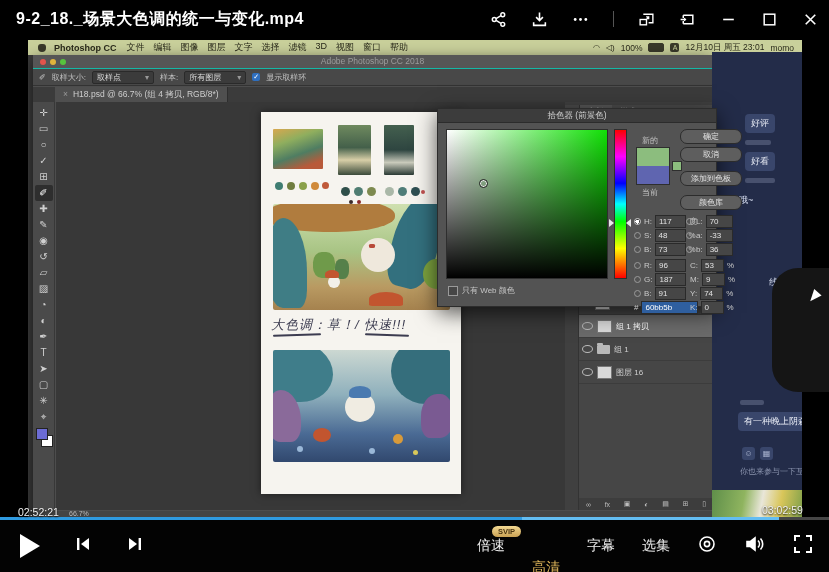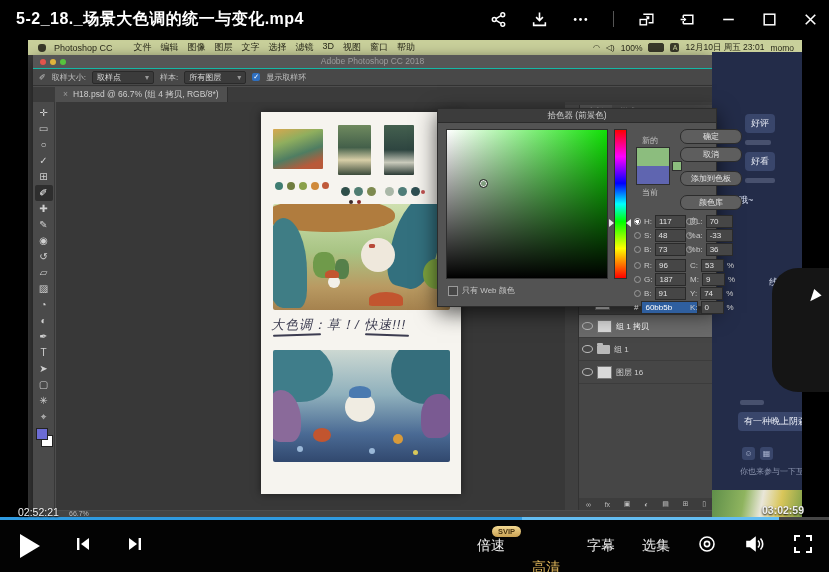--- a/index.html
+++ b/index.html
@@ -11,21 +11,21 @@
   .titlebar .vtitle{margin-left:16px;font-size:16px;font-weight:bold;letter-spacing:.5px;}
   .tb-icons{position:absolute;right:10px;top:0;height:38px;display:flex;align-items:center;gap:24px;}
   .tb-icons svg{display:block;}
   .tb-divider{width:1px;height:16px;background:#555;}
   
   .video{left:28px;top:40px;width:774px;height:477px;background:#3a3a3a;}
   
   .menubar{left:0;top:0;width:774px;height:15px;background:#c9d09b;color:#2a2a1a;
            display:flex;align-items:center;font-size:9px;}
   .menubar .apple{width:8px;height:8px;border-radius:3px 3px 4px 4px;background:#3a3a2a;margin:0 8px 0 10px;}
-  .menubar .appname{font-weight:normal;margin-right:21px;}
+  .menubar .appname{font-weight:bold;margin-right:10px;}
   .menubar .menu{margin-right:9px;}
   .mb-right{position:absolute;right:8px;top:0;height:15px;display:flex;align-items:center;gap:6px;font-size:8.5px;}
   .mb-ic{font-size:8px;}
   .battery{width:14px;height:7px;border:1px solid #3a3a2a;border-radius:2px;background:#3a3a2a;}
   .abadge{width:9px;height:9px;background:#3a3a2a;color:#c9d09b;font-size:7px;line-height:9px;text-align:center;border-radius:2px;}
   
   .ps{left:5px;top:15px;width:679px;height:462px;background:#4d4d4d;box-shadow:0 4px 14px rgba(0,0,0,.6);}
   .ps-titlebar{left:0;top:0;width:679px;height:13px;background:#565656;border-bottom:7px solid #14b8a6;}
   .lights{position:absolute;left:7px;top:4px;display:flex;gap:4px;}
   .light{width:6px;height:6px;border-radius:50%;}
@@ -137,21 +137,21 @@
   .speedwrap{position:relative;}
   .svip{position:absolute;top:-11px;right:-16px;background:linear-gradient(180deg,#f2d892,#caa254);color:#4a3410;
         font-size:7.5px;font-weight:bold;padding:1px 6px;border-radius:7px;}
 </style>
 </head>
 <body>
 
 <div id="app">
 
   <div class="abs titlebar">
-    <div class="vtitle">5-2_18._场景大色调的统一与变化.mp4</div>
+    <div class="vtitle">9-2_18._场景大色调的统一与变化.mp4</div>
     <div class="tb-icons">
       <span>
         <svg width="17" height="17" viewBox="0 0 16 16" fill="none" stroke="#fff" stroke-width="1.4">
           <circle cx="12" cy="3.5" r="1.8"></circle>
             <circle cx="4" cy="8" r="1.8"></circle>
             <circle cx="12" cy="12.5" r="1.8"></circle>
           <path d="M5.7 7.2l4.6-2.8M5.7 8.8l4.6 2.8"></path>
           </svg>
         </span>
       <span>
@@ -564,21 +564,21 @@
     <div class="webonly">
         <span class="cbox"></span>
         <span>只有 Web 颜色</span>
       </div>
   </div>
 
   <div class="abs sidepill"></div>
   <div class="abs cursor"></div>
 
   <div class="abs ptime" style="left:18px;top:506px;text-align:right;">02:52:21</div>
-  <div class="abs ptime" style="left:762px;top:504px;font-weight:bold;">03:02:59</div>
+  <div class="abs ptime" style="left:762px;top:504px;">03:02:59</div>
   <div class="abs progress">
     <div class="pfill" id="progress-fill" style="width: 94%;"></div>
     <div class="pglow" style="left:63%;width:31%;"></div>
   </div>
 
   <div class="abs controls">
     <div class="cleft">
       <span class="play"></span>
       <span>
         <svg width="18" height="18" viewBox="0 0 18 18" fill="#fff">

